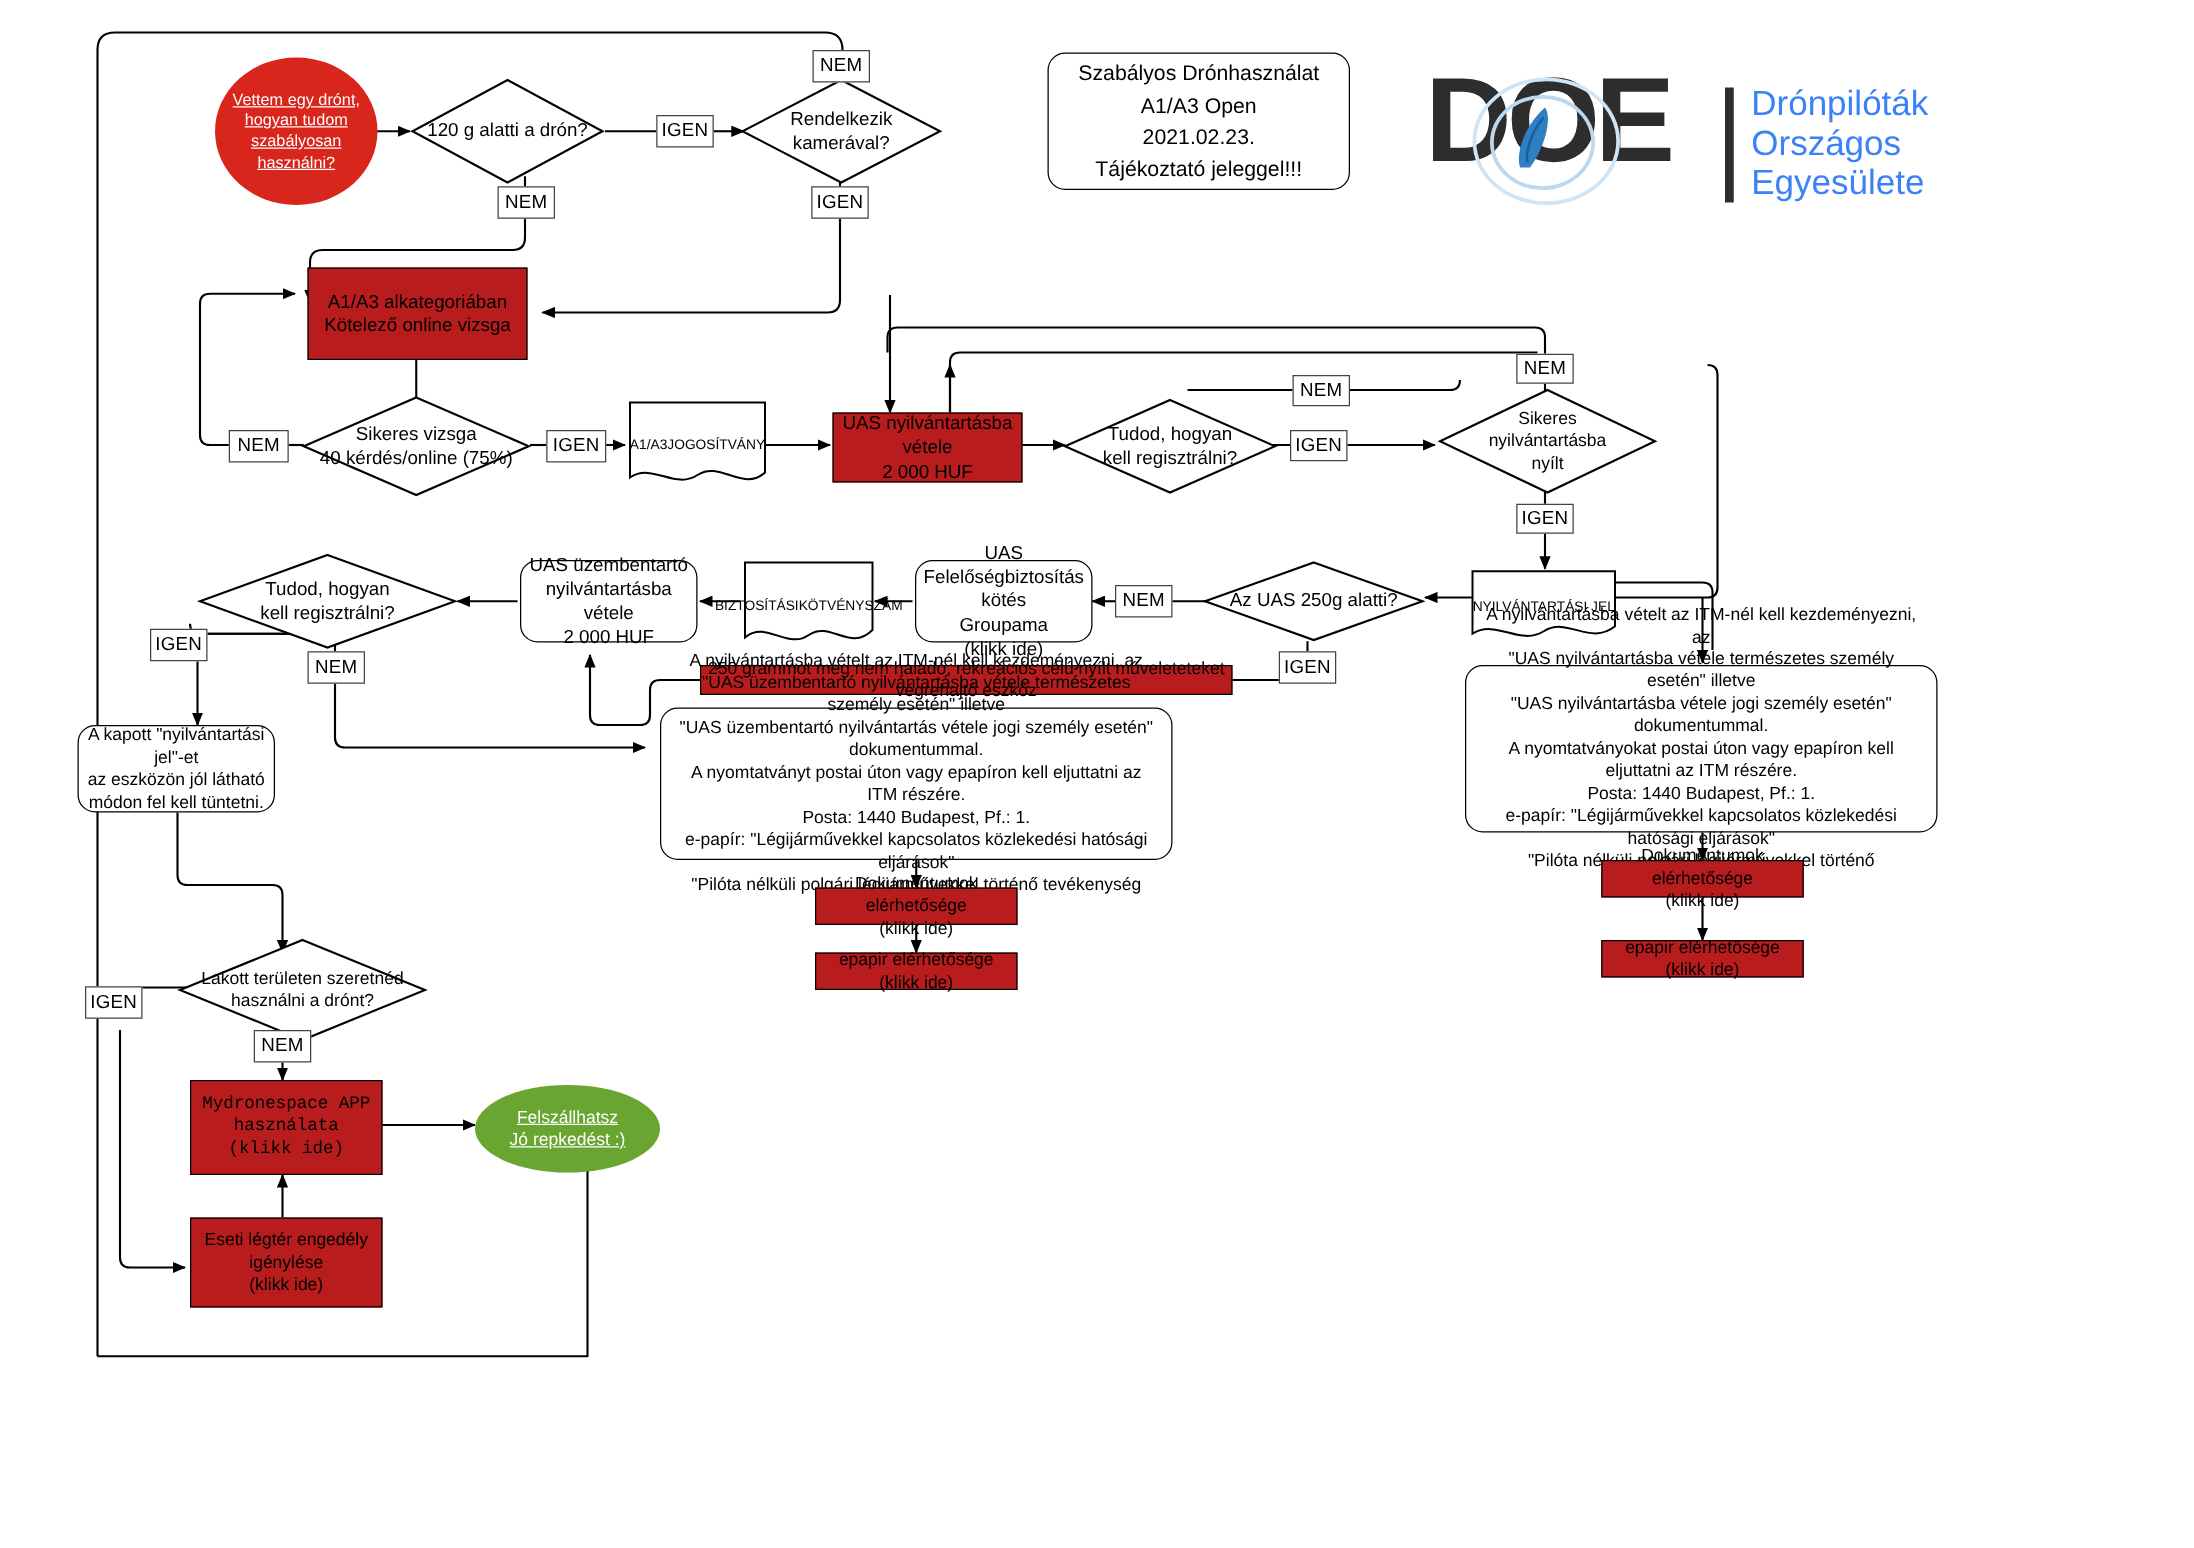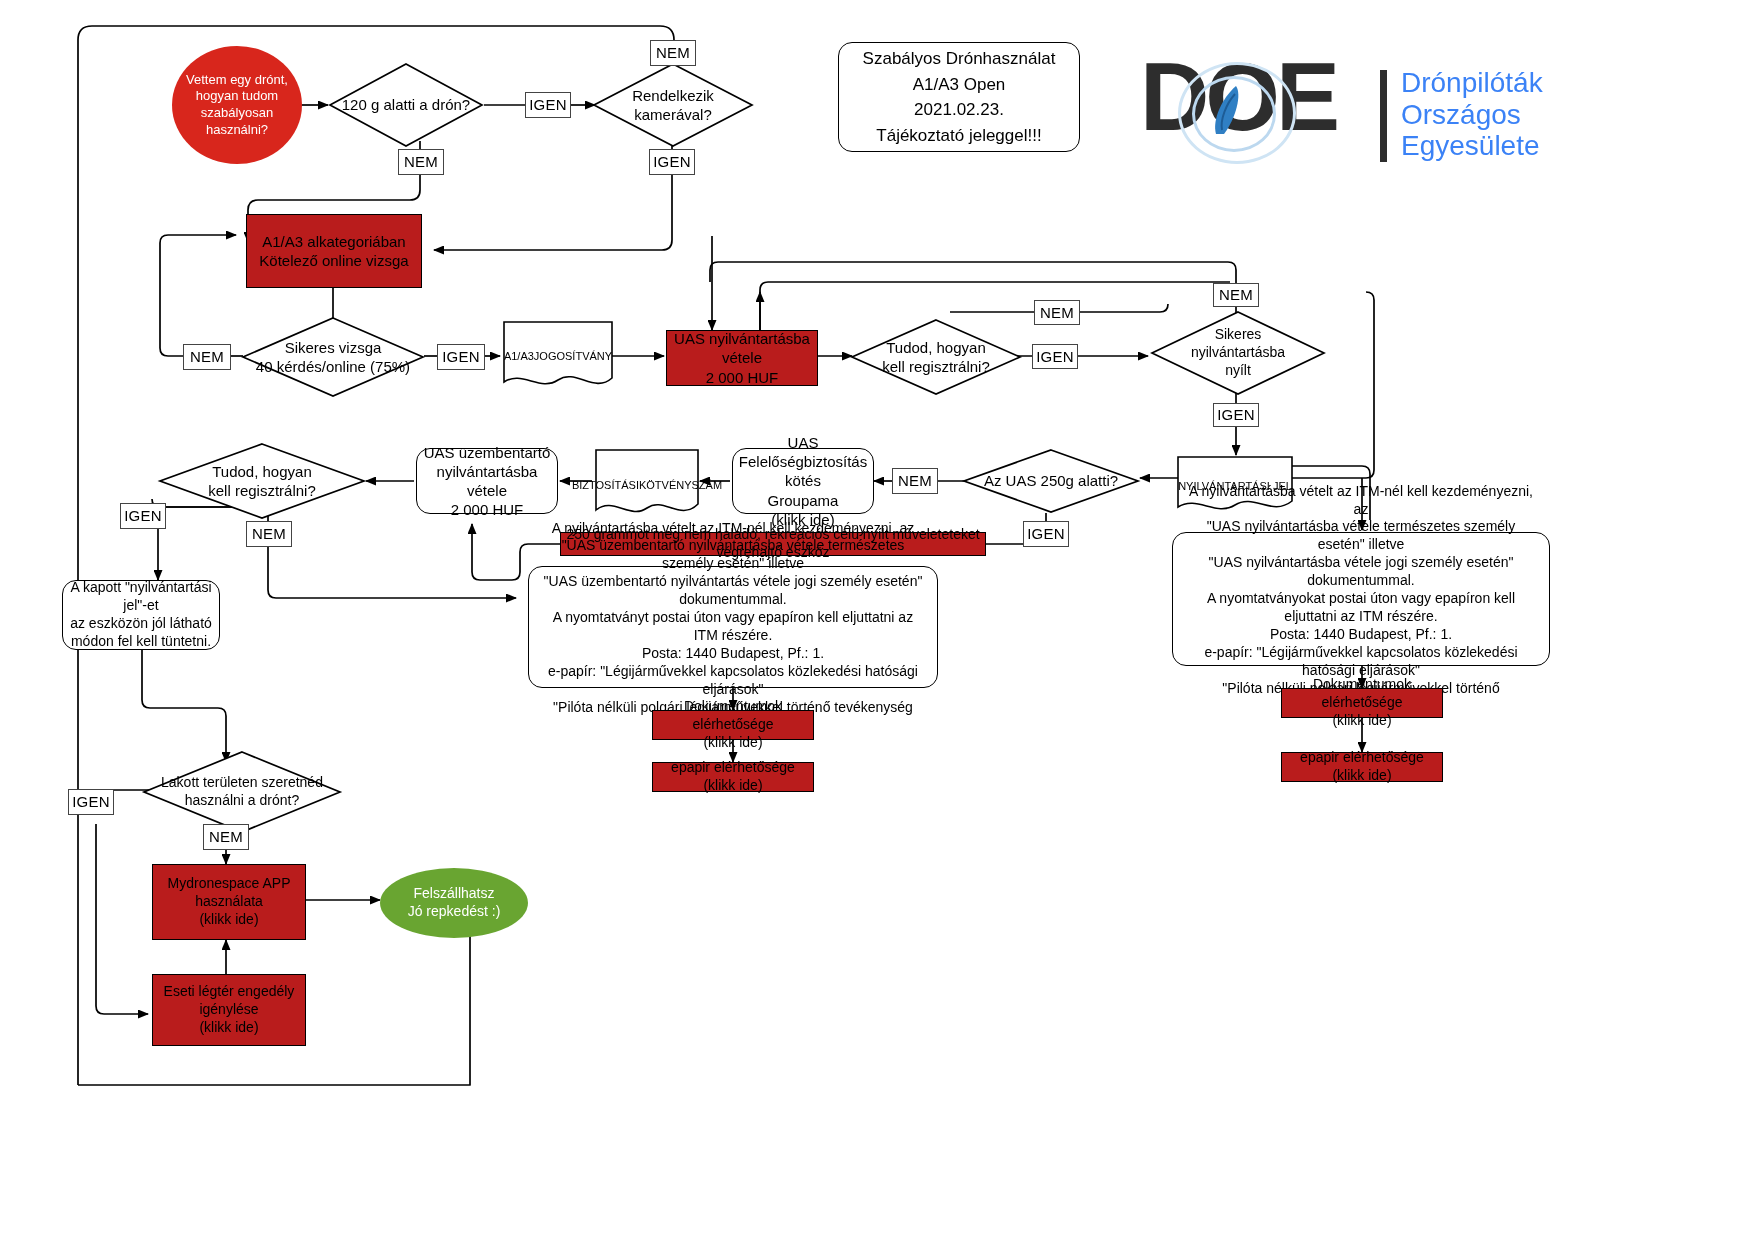--- a/index.html
+++ b/index.html
@@ -4,21 +4,21 @@
 <style>
   html,body{margin:0;padding:0;background:#ffffff;}
   body{font-family:"Liberation Sans","DejaVu Sans",sans-serif;color:#000;}
   #canvas{position:relative;width:1755px;height:1238px;overflow:hidden;background:#fff;}
   svg.wires{position:absolute;left:0;top:0;width:1755px;height:1238px;pointer-events:none;}
 
   .node{position:absolute;box-sizing:border-box;display:flex;align-items:center;justify-content:center;text-align:center;line-height:1.28;}
   .rect{border:1.6px solid #000;background:#b91c1c;}
   .round{border:1.6px solid #000;background:#fff;border-radius:14px;}
   .lbl{border:1.4px solid #444;background:#fff;font-size:15px;letter-spacing:.2px;}
-  .oval{border-radius:50%;color:#fff;}
+  .oval{border-radius:50%;color:#fff;text-decoration:underline;}
   .start{background:#d8261c;}
   .end{background:#69a531;}
   .diamond-wrap{position:absolute;}
   .diamond-wrap svg{position:absolute;left:0;top:0;overflow:visible;}
   .diamond-txt{position:absolute;left:0;top:0;width:100%;height:100%;display:flex;align-items:center;justify-content:center;text-align:center;line-height:1.28;}
   .doc{position:relative;}
   .doc svg{position:absolute;left:0;top:0;}
   .doc .doctxt{position:absolute;left:0;top:0;width:100%;height:100%;display:flex;align-items:center;justify-content:center;text-align:center;flex-direction:row;}
   .f15{font-size:15px;}
   .f14{font-size:14px;}
@@ -320,21 +320,21 @@
   <div class="diamond-wrap" style="left:142px;top:750px;width:200px;height:84px;">
     <svg width="200" height="84">
         <polygon points="100,2 198,42 100,82 2,42" fill="#fff" stroke="#000" stroke-width="1.7"></polygon>
       </svg>
     <div class="diamond-txt f14 multiline">Lakott területen szeretnéd
 használni a drónt?</div>
   </div>
   <div class="node lbl" style="left:68px;top:789px;width:46px;height:26px;">IGEN</div>
   <div class="node lbl" style="left:203px;top:824px;width:46px;height:26px;">NEM</div>
 
-  <div class="node rect f14 multiline" style="left:152px;top:864px;width:154px;height:76px;">Mydronespace APP
+  <div class="node rect f14 multiline" style="left:152px;top:864px;width:154px;height:76px;font-family:Liberation Mono, monospace;">Mydronespace APP
 használata
 (klikk ide)</div>
 
   <div class="node rect f14 multiline" style="left:152px;top:974px;width:154px;height:72px;">Eseti légtér engedély
 igénylése
 (klikk ide)</div>
 
   <div class="node oval end f14 multiline" style="left:380px;top:868px;width:148px;height:70px;">Felszállhatsz
 Jó repkedést :)</div>
 

